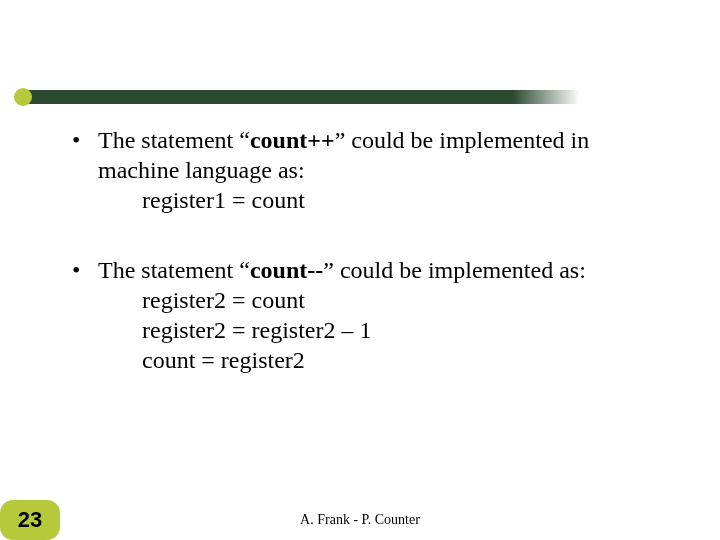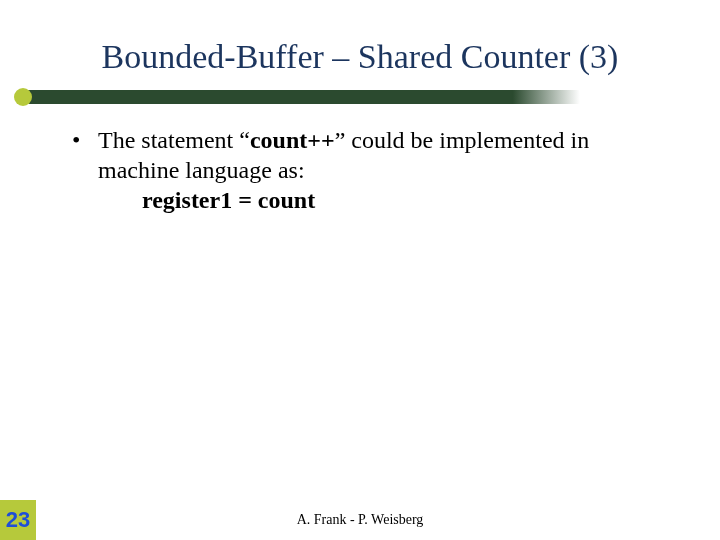--- a/index.html
+++ b/index.html
@@ -69,66 +69,72 @@
   .bullet::before {
     content: "•";
     position: absolute;
     left: 2px;
     top: 0;
     font-size: 24px;
     color: #000;
   }
   .code-indent {
     margin-left: 44px;
-    font-weight: bold;
+    font-weight: normal;
   }
   .bold { font-weight: bold; }
   .page-num {
     position: absolute;
     left: 0;
     bottom: 0;
-    width: 36px;
+    width: 60px;
     height: 40px;
     background: #b6c93b;
-    color: #1d4ed8;
+    color: #000000;
     font-family: Arial, Helvetica, sans-serif;
     font-weight: bold;
     font-size: 22px;
     display: flex;
     align-items: center;
     justify-content: center;
+    border-radius: 13px;
   }
   .footer {
     position: absolute;
     bottom: 12px;
     left: 0;
     width: 720px;
     text-align: center;
     font-size: 14px;
     color: #000;
   }
 </style>
 </head>
 <body>
 
 <div class="slide">
 
-  <div class="title">Bounded-Buffer – Shared Counter (3)</div>
 
   <div class="underline-wrap">
     <div class="underline-bar"></div>
     <div class="underline-dot"></div>
   </div>
 
   <div class="body">
 
     <div class="bullet">
       <span>The statement “</span><span class="bold">count++</span><span>” could be implemented in machine language as:</span>
       <div class="code-indent">register1 = count</div>
     </div>
 
+    <div class="bullet">
+      <span>The statement “</span><span class="bold">count--</span><span>” could be implemented as:</span>
+      <div class="code-indent">register2 = count</div>
+      <div class="code-indent">register2 = register2 – 1</div>
+      <div class="code-indent">count = register2</div>
+    </div>
 
   </div>
 
   <div class="page-num">23</div>
-  <div class="footer">A. Frank - P. Weisberg</div>
+  <div class="footer">A. Frank - P. Counter</div>
 
 </div>
 
 </body></html>

